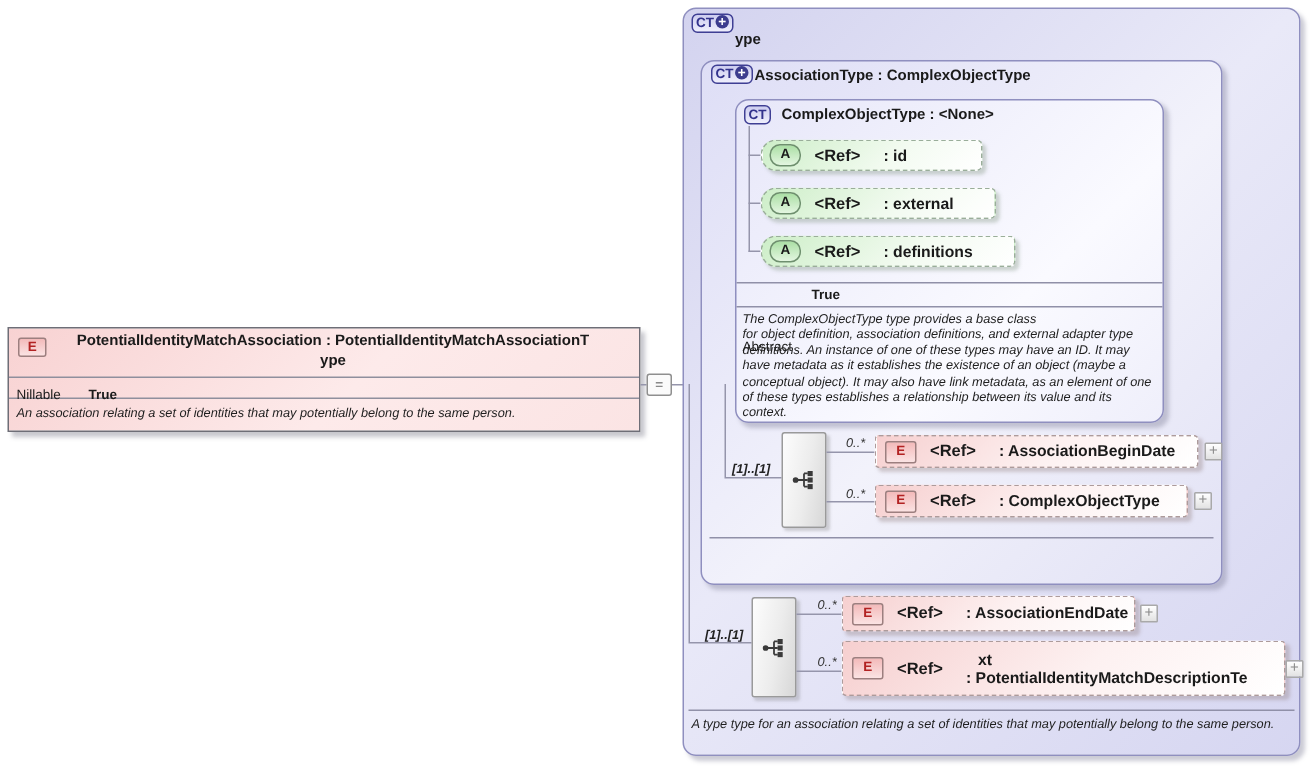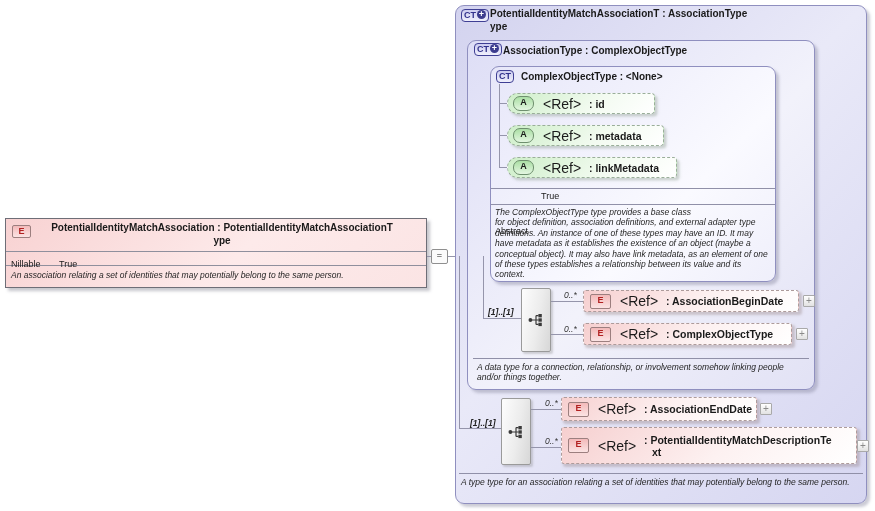--- a/index.html
+++ b/index.html
@@ -34,23 +34,23 @@
   .badge-a{width:19px;height:13px;border:1px solid #6e8f6e;border-radius:7px;font-size:9px;color:#1a1a1a;
            background:linear-gradient(180deg,#abdfa5,#e3f6e0);}
   .badge-ct{height:13px;padding:0 2px;border:1px solid #3f3f94;border-radius:4px;font-size:9px;color:#32328c;
            background:linear-gradient(180deg,#cdcdf0,#efeffc);gap:1px;}
   .plus-circle{display:inline-block;width:9px;height:9px;border-radius:50%;background:#3c3c8e;color:#fff;
            font-size:9px;line-height:9px;text-align:center;font-weight:bold;}
 
   
   .title{font-weight:bold;font-size:10px;line-height:13px;white-space:nowrap;}
   .refname{font-weight:bold;font-size:10.5px;white-space:nowrap;}
-  .reflabel{font-weight:normal;font-size:14px;width:46px;white-space:nowrap;}
+  .reflabel{font-weight:bold;font-size:11px;width:46px;white-space:nowrap;}
   .facet-label{font-size:9px;margin-top:35px;}
-  .facet-value{font-weight:normal;font-size:9px;}
+  .facet-value{font-weight:bold;font-size:9px;}
   .desc{font-style:italic;font-size:8.5px;line-height:10.4px;color:#1f1f1f;white-space:pre-line;}
   .occ{font-style:italic;font-size:8.5px;color:#333;white-space:nowrap;}
   .card{font-style:italic;font-weight:bold;font-size:8.5px;color:#222;white-space:nowrap;text-align:center;}
 
   
   .plusbtn{width:12px;height:12px;border:1px solid #a9a9a9;background:linear-gradient(180deg,#ffffff,#e2e2e2);
            color:#8a8a8a;font-size:10px;line-height:10px;text-align:center;border-radius:1px;}
   .connbox{border:1px solid #8f8f8f;background:#fbfbfb;border-radius:2px;color:#8a8a8a;
            font-size:9px;line-height:13px;text-align:center;font-weight:bold;}
   .seqicon{border:1px solid #9a9a9a;background:linear-gradient(100deg,#fdfdfd 0%,#ececec 55%,#d7d7d7 100%);
@@ -80,21 +80,20 @@
   <div class="abs hline" style="left:427px;top:256px;width:4px;"></div>
   <div class="abs connbox" style="left:431px;top:249px;width:17px;height:15px;">=</div>
   <div class="abs hline" style="left:448px;top:256px;width:39px;"></div>
 
   <div class="abs typebox outer" style="left:455px;top:5px;width:412px;height:499px;"></div>
 
   <span class="badge badge-ct abs" style="left:461px;top:9px;">
     <span>CT</span>
       <span class="plus-circle">+</span>
   </span>
-  <div class="abs title" style="left:490px;top:7px;">PotentialIdentityMatchAssociationT : AssociationType</div>
   <div class="abs title" style="left:490px;top:20px;">ype</div>
 
   <div class="abs typebox inner" style="left:467px;top:40px;width:348px;height:350px;"></div>
   <span class="badge badge-ct abs" style="left:474px;top:43px;">
     <span>CT</span>
       <span class="plus-circle">+</span>
   </span>
   <div class="abs title" style="left:503px;top:44px;">AssociationType : ComplexObjectType</div>
 
   <div class="abs typebox ct" style="left:490px;top:66px;width:286px;height:216px;"></div>
@@ -109,26 +108,26 @@
   <div class="abs hline" style="left:499px;top:167px;width:8px;"></div>
 
   <div class="abs attrbox" style="left:507px;top:93px;width:148px;height:21px;padding-left:5px;">
     <span class="badge badge-a">A</span>
     <span class="reflabel" style="margin-left:9px;">&lt;Ref&gt;</span>
     <span class="refname">: id</span>
   </div>
   <div class="abs attrbox" style="left:507px;top:125px;width:157px;height:21px;padding-left:5px;">
     <span class="badge badge-a">A</span>
     <span class="reflabel" style="margin-left:9px;">&lt;Ref&gt;</span>
-    <span class="refname">: metadata</span>
+    <span class="refname">: external</span>
   </div>
   <div class="abs attrbox" style="left:507px;top:157px;width:170px;height:21px;padding-left:5px;">
     <span class="badge badge-a">A</span>
     <span class="reflabel" style="margin-left:9px;">&lt;Ref&gt;</span>
-    <span class="refname">: linkMetadata</span>
+    <span class="refname">: definitions</span>
   </div>
 
   <div class="abs sep" style="left:491px;top:188px;width:284px;"></div>
   <span class="abs facet-label" style="left:495px;top:191px;">Abstract</span>
   <span class="abs facet-value" style="left:541px;top:191px;">True</span>
   <div class="abs sep" style="left:491px;top:204px;width:284px;"></div>
   <div class="abs desc" style="left:495px;top:207px;width:278px;">The ComplexObjectType type provides a base class
 for object definition, association definitions, and external adapter type definitions. An instance of one of these types may have an ID. It may have metadata as it establishes the existence of an object (maybe a conceptual object). It may also have link metadata, as an element of one of these types establishes a relationship between its value and its context.</div>
 
   <div class="abs vline" style="left:483px;top:256px;height:62px;"></div>
@@ -156,21 +155,20 @@
   <div class="abs plusbtn" style="left:803px;top:295px;">+</div>
 
   <div class="abs refbox" style="left:583px;top:323px;width:209px;height:22px;padding-left:6px;">
     <span class="badge badge-e">E</span>
     <span class="reflabel" style="margin-left:9px;">&lt;Ref&gt;</span>
     <span class="refname">: ComplexObjectType</span>
   </div>
   <div class="abs plusbtn" style="left:796px;top:328px;">+</div>
 
   <div class="abs sep" style="left:473px;top:358px;width:336px;"></div>
-  <div class="abs desc" style="left:477px;top:362px;width:330px;">A data type for a connection, relationship, or involvement somehow linking people and/or things together.</div>
 
   <div class="abs vline" style="left:459px;top:256px;height:172px;"></div>
   <div class="abs hline" style="left:459px;top:428px;width:42px;"></div>
   <span class="abs card" style="left:470px;top:418px;">[1]..[1]</span>
   <div class="abs seqicon" style="left:501px;top:398px;width:30px;height:67px;">
     <svg width="18" height="16" viewBox="0 0 18 16">
       <path d="M4 8 H9 M9 3.6 V12.4 M9 3.6 H11.5 M9 8 H11.5 M9 12.4 H11.5" stroke="#3a3a3a" stroke-width="1.2" fill="none"></path>
       <circle cx="3.4" cy="8" r="1.9" fill="#3a3a3a"></circle>
       <rect x="11.4" y="2" width="3.4" height="3.4" fill="#3a3a3a"></rect>
       <rect x="11.4" y="6.3" width="3.4" height="3.4" fill="#3a3a3a"></rect>
@@ -186,22 +184,22 @@
     <span class="badge badge-e">E</span>
     <span class="reflabel" style="margin-left:9px;">&lt;Ref&gt;</span>
     <span class="refname">: AssociationEndDate</span>
   </div>
   <div class="abs plusbtn" style="left:760px;top:403px;">+</div>
 
   <div class="abs refbox" style="left:561px;top:427px;width:296px;height:37px;padding-left:6px;">
     <span class="badge badge-e">E</span>
     <span class="reflabel" style="margin-left:9px;">&lt;Ref&gt;</span>
     <span style="display:inline-block;">
+      <span class="refname" style="display:block;padding-left:8px;">xt</span>
       <span class="refname" style="display:block;">: PotentialIdentityMatchDescriptionTe</span>
-      <span class="refname" style="display:block;padding-left:8px;">xt</span>
     </span>
   </div>
   <div class="abs plusbtn" style="left:857px;top:440px;">+</div>
 
   <div class="abs sep" style="left:459px;top:473px;width:404px;"></div>
   <div class="abs desc" style="left:461px;top:477px;width:402px;">A type type for an association relating a set of identities that may potentially belong to the same person.</div>
 
 </div>
 
 </body></html>

